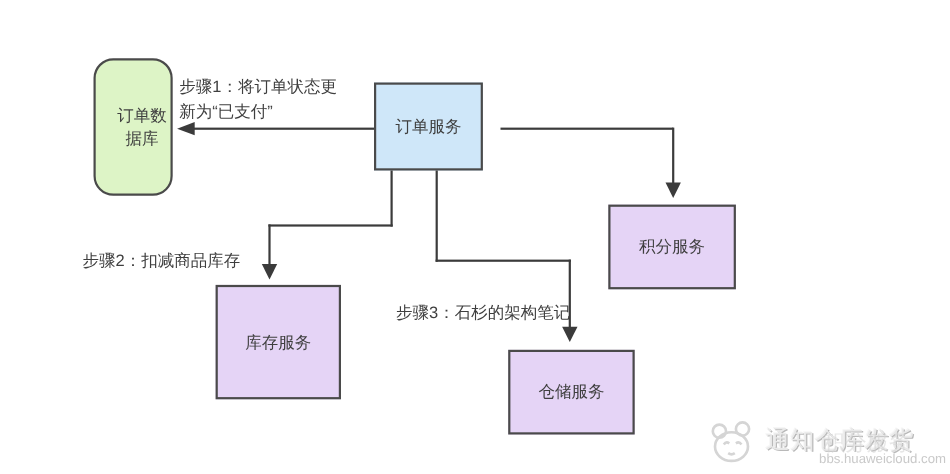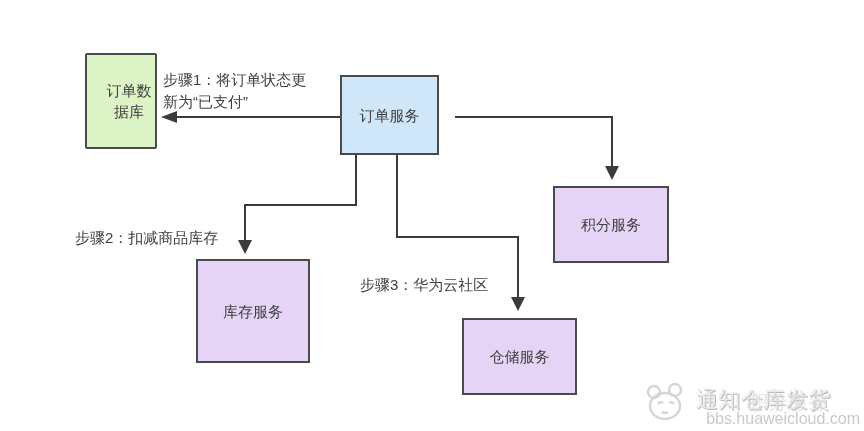--- a/index.html
+++ b/index.html
@@ -35,23 +35,23 @@
     display: flex;
     align-items: center;
     justify-content: center;
     text-align: center;
     font-size: 15px;
     color: var(--text);
     white-space: pre-line;
     line-height: 21px;
   }
   .node-db {
-    left: 85px; top: 53px; width: 72px; height: 96px;
+    left: 85px; top: 53px; width: 72px; height: 125px;
     background: var(--db-fill);
-    border-radius: 2px;
+    border-radius: 18px;
     padding-left: 16px;
   }
   .node-order {
     left: 340px; top: 75px; width: 99px; height: 80px;
     background: var(--service-fill);
     justify-content: center;
   }
   .node-inventory {
     left: 196px; top: 259px; width: 114px; height: 104px;
     background: var(--purple-fill);
@@ -126,21 +126,21 @@
   }
   .wm-overlay {
     position: absolute; left: 112px; top: 11px;
     font-size: 20px;
     color: var(--wm-mid);
     opacity: 0.55;
     white-space: nowrap;
   }
   .wm-url {
     position: absolute; right: 2px; top: 32px;
-    font-size: 16px;
+    font-size: 12px;
     color: var(--wm-url);
     white-space: nowrap;
   }
 </style>
 </head>
 <body>
 
 <div class="canvas">
 
   <div class="node node-db">
@@ -177,21 +177,21 @@
   <div class="seg seg-v a3-v2"></div>
   <div class="head head-down a3-head"></div>
 
   <div class="seg seg-h a4-h"></div>
   <div class="seg seg-v a4-v"></div>
   <div class="head head-down a4-head"></div>
 
   <div class="step-label step1">步骤1：将订单状态更
 新为“已支付”</div>
   <div class="step-label step2">步骤2：扣减商品库存</div>
-  <div class="step-label step3">步骤3：华为云社区</div>
+  <div class="step-label step3">步骤3：石杉的架构笔记</div>
 
   <div class="watermark">
     <svg class="wm-icon" width="46" height="42" viewBox="0 0 46 42">
       <g fill="none" stroke="#d5d5d5" stroke-width="2.4">
         <circle cx="10" cy="10" r="6"></circle>
         <circle cx="31" cy="8" r="6"></circle>
         <ellipse cx="21" cy="24" rx="15" ry="13"></ellipse>
         <path d="M14 22 q2 -3 5 -1"></path>
         <path d="M25 21 q3 -2 5 1"></path>
         <path d="M18 30 q3 2 6 0"></path>

